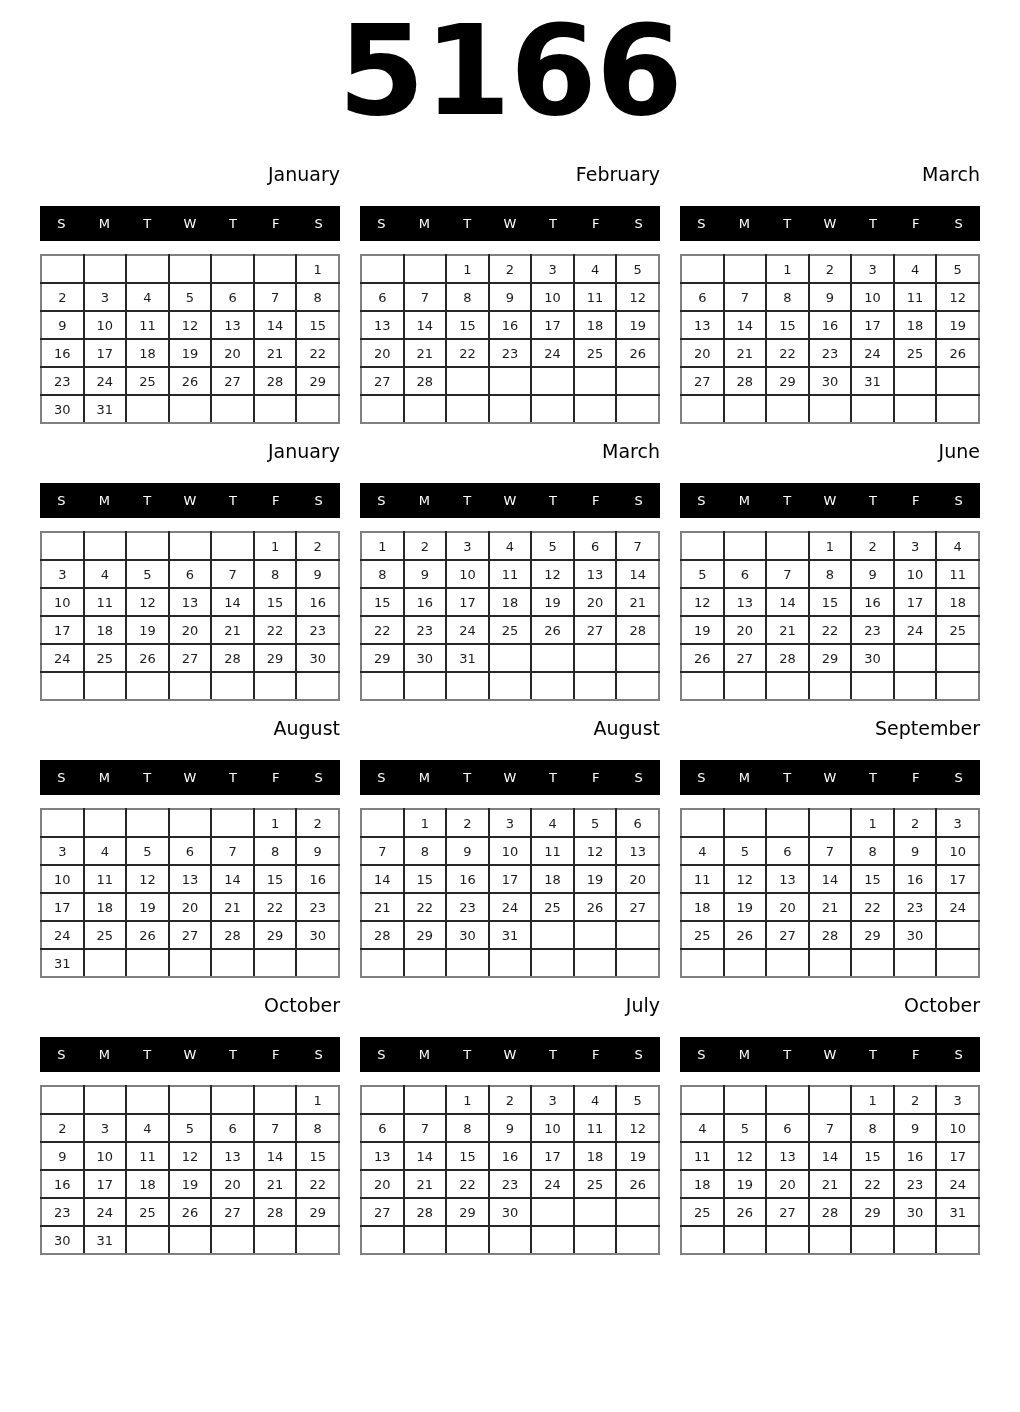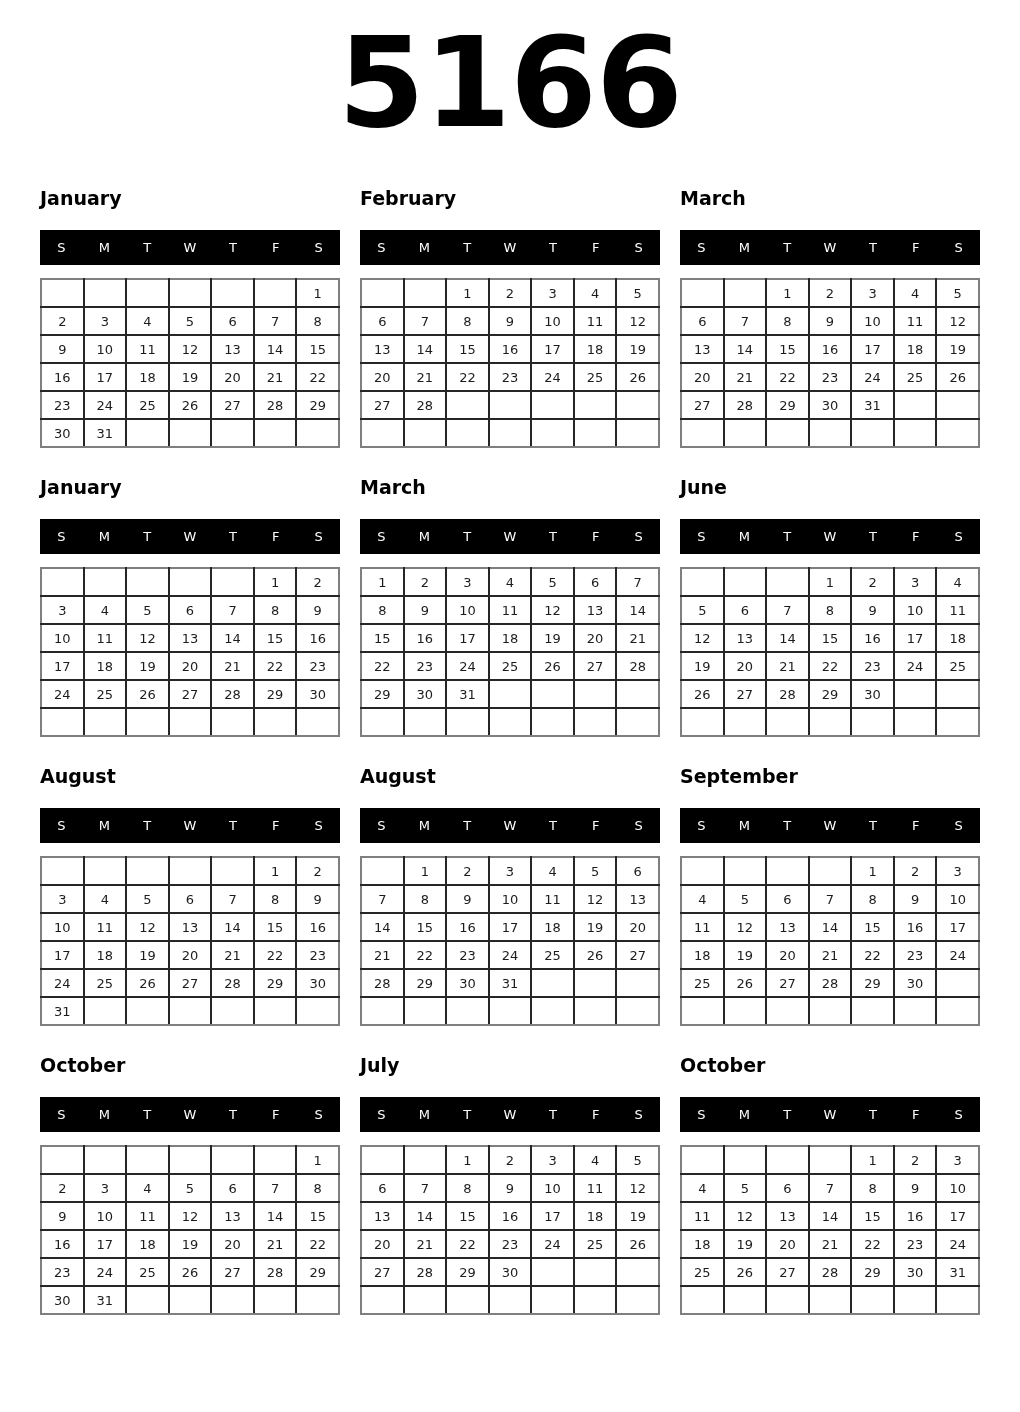--- a/index.html
+++ b/index.html
@@ -9,45 +9,45 @@
   }
   body {
     width: 1020px;
     height: 1412px;
     font-family: "DejaVu Sans", sans-serif;
     color: #000000;
     overflow: hidden;
   }
   .year-title {
     margin: 0;
-    padding-top: 20px;
+    padding-top: 8px;
     text-align: center;
     font-size: 125px;
     font-weight: bold;
     line-height: 1.0;
     letter-spacing: -1px;
     color: #000000;
   }
   .months-grid {
     display: grid;
     grid-template-columns: repeat(3, 300px);
     column-gap: 20px;
     row-gap: 17px;
     padding: 0 40px;
     margin-top: 31px;
   }
   .month {
     width: 300px;
   }
   .month-title {
-    margin: 12px 0 22px 0;
+    margin: 0 0 22px 0;
     font-size: 19px;
-    font-weight: bold;
+    font-weight: normal;
     line-height: 20px;
-    text-align: left;
+    text-align: right;
     color: #000000;
   }
   .weekday-header {
     background: #000000;
     height: 35px;
     display: grid;
     grid-template-columns: repeat(7, 1fr);
     align-items: center;
     margin-bottom: 13px;
   }

